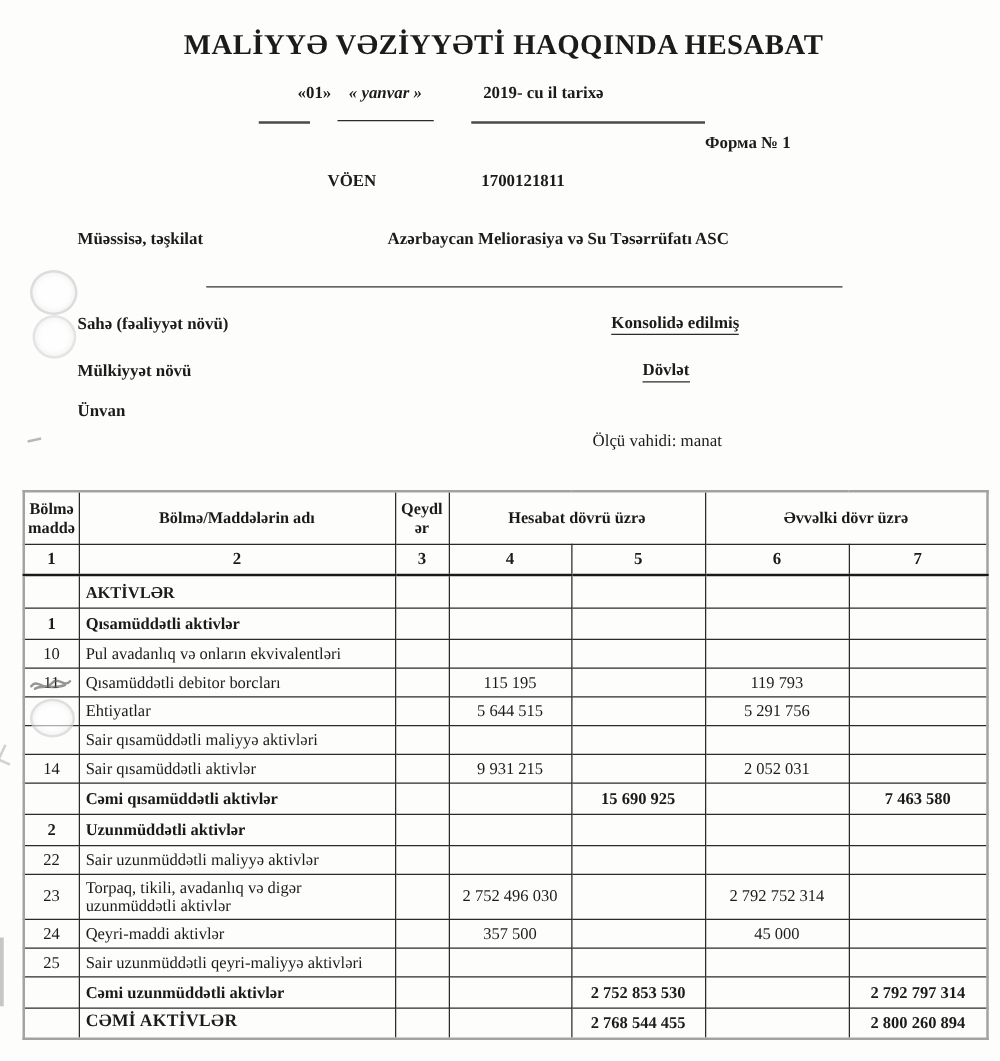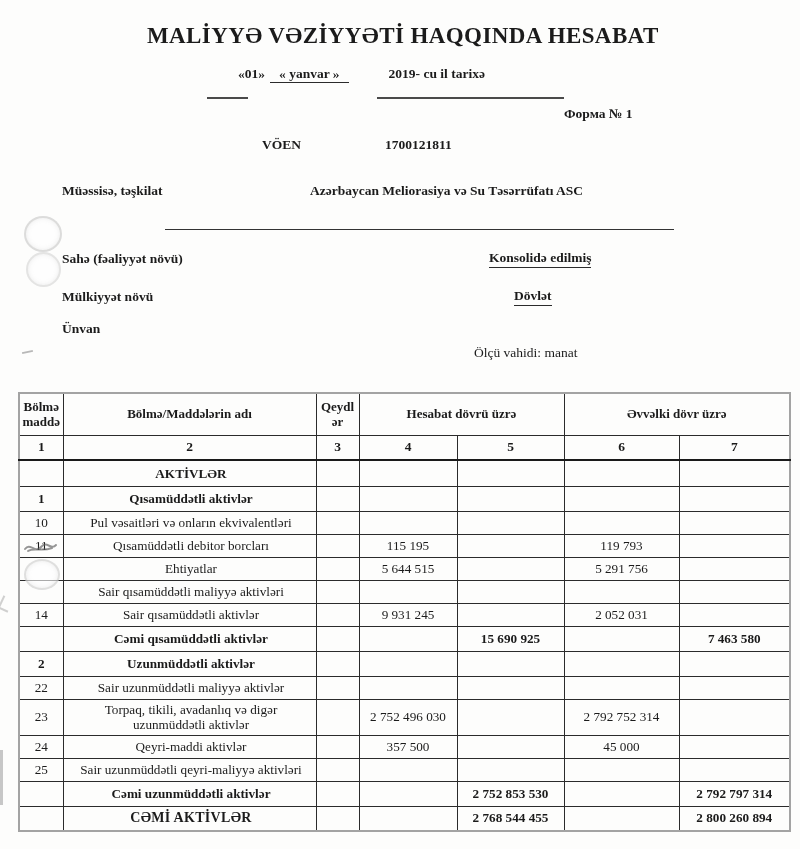--- a/index.html
+++ b/index.html
@@ -7,21 +7,21 @@
     position:relative; width:800px; height:849px;
     background:#fdfdfc;
     font-family:"Liberation Serif","DejaVu Serif",serif;
     color:#1b1b1b; overflow:hidden;
   }
   .abs { position:absolute; white-space:nowrap; }
 
   .doc-title { left:147px; top:23px; font-size:23px; font-weight:bold; letter-spacing:0.4px; }
 
   .date-line { left:238px; top:66px; font-size:13.5px; font-weight:bold; }
-  .date-line .month { border-bottom:1.6px solid #2b2b2b; padding:0 9px 1px 9px; margin-left:5px; }
+  .date-line .month { border-bottom:1.6px solid #2b2b2b; padding:0 9px 15px 9px; margin-left:5px;font-style:italic; }
   .date-line .rest { margin-left:40px; }
 
   .fill-line { border-top:2px solid #4a4a4a; height:0; }
   .line-short { left:207px; top:97px; width:41px; }
   .line-long  { left:377px; top:97px; width:187px; }
 
   .form-label { left:564px; top:106px; font-size:13.5px; font-weight:bold; }
 
   .voen-label { left:262px; top:137px; font-size:13.5px; font-weight:bold; }
   .voen-value { left:385px; top:137px; font-size:13.5px; font-weight:bold; }
@@ -43,21 +43,21 @@
   .balance th, .balance td { border:1px solid #2b2b2b; vertical-align:middle; padding:1px 2px; }
   .balance thead tr.head-main { height:42px; }
   .balance thead th { font-size:13px; font-weight:bold; text-align:center; line-height:1.2; }
   .balance thead th.qeydler { word-break:break-all; padding:1px 3px; }
   .balance thead tr.head-index { height:25px; }
   .balance thead tr.head-index th { font-size:13.5px; font-weight:bold; border-bottom:2px solid #1a1a1a; }
   .balance tbody tr { height:23px; }
   .balance tbody tr.bold { height:25px; }
   .balance tbody tr.tall { height:36px; }
   .balance tbody tr:first-child { height:26px; }
-  .balance td.name-cell { text-align:center; padding-left:5px; font-size:13.2px; white-space:normal; line-height:1.15; }
+  .balance td.name-cell { text-align:left; padding-left:5px; font-size:13.2px; white-space:normal; line-height:1.15; }
   .balance td.num-cell { text-align:center; font-size:13.2px; }
   .balance tr.bold td { font-weight:bold; }
   .balance tr.grand td.name-cell { font-size:14px; letter-spacing:0.3px; }
 
   
   .artifact { position:absolute; pointer-events:none; }
   .hole { border-radius:50%; border:2px solid rgba(145,145,145,0.32);
     box-shadow: inset 0 0 5px rgba(150,150,150,0.18); background:rgba(255,255,255,0.6); }
   .hole-1 { left:24px; top:216px; width:34px; height:32px; }
   .hole-2 { left:26px; top:252px; width:31px; height:31px; border-color:rgba(150,150,150,0.26); }
@@ -142,21 +142,21 @@
           <td class="num-cell">1</td>
           <td class="name-cell">Qısamüddətli aktivlər</td>
           <td class="num-cell"></td>
           <td class="num-cell"></td>
           <td class="num-cell"></td>
           <td class="num-cell"></td>
           <td class="num-cell"></td>
         </tr>
         <tr>
           <td class="num-cell">10</td>
-          <td class="name-cell">Pul vəsaitləri və onların ekvivalentləri</td>
+          <td class="name-cell">Pul avadanlıq və onların ekvivalentləri</td>
           <td class="num-cell"></td>
           <td class="num-cell"></td>
           <td class="num-cell"></td>
           <td class="num-cell"></td>
           <td class="num-cell"></td>
         </tr>
         <tr>
           <td class="num-cell">11</td>
           <td class="name-cell">Qısamüddətli debitor borcları</td>
           <td class="num-cell"></td>
@@ -180,21 +180,21 @@
           <td class="num-cell"></td>
           <td class="num-cell"></td>
           <td class="num-cell"></td>
           <td class="num-cell"></td>
           <td class="num-cell"></td>
         </tr>
         <tr>
           <td class="num-cell">14</td>
           <td class="name-cell">Sair qısamüddətli aktivlər</td>
           <td class="num-cell"></td>
-          <td class="num-cell">9 931 245</td>
+          <td class="num-cell">9 931 215</td>
           <td class="num-cell"></td>
           <td class="num-cell">2 052 031</td>
           <td class="num-cell"></td>
         </tr>
         <tr class="bold">
           <td class="num-cell"></td>
           <td class="name-cell">Cəmi qısamüddətli aktivlər</td>
           <td class="num-cell"></td>
           <td class="num-cell"></td>
           <td class="num-cell">15 690 925</td>

